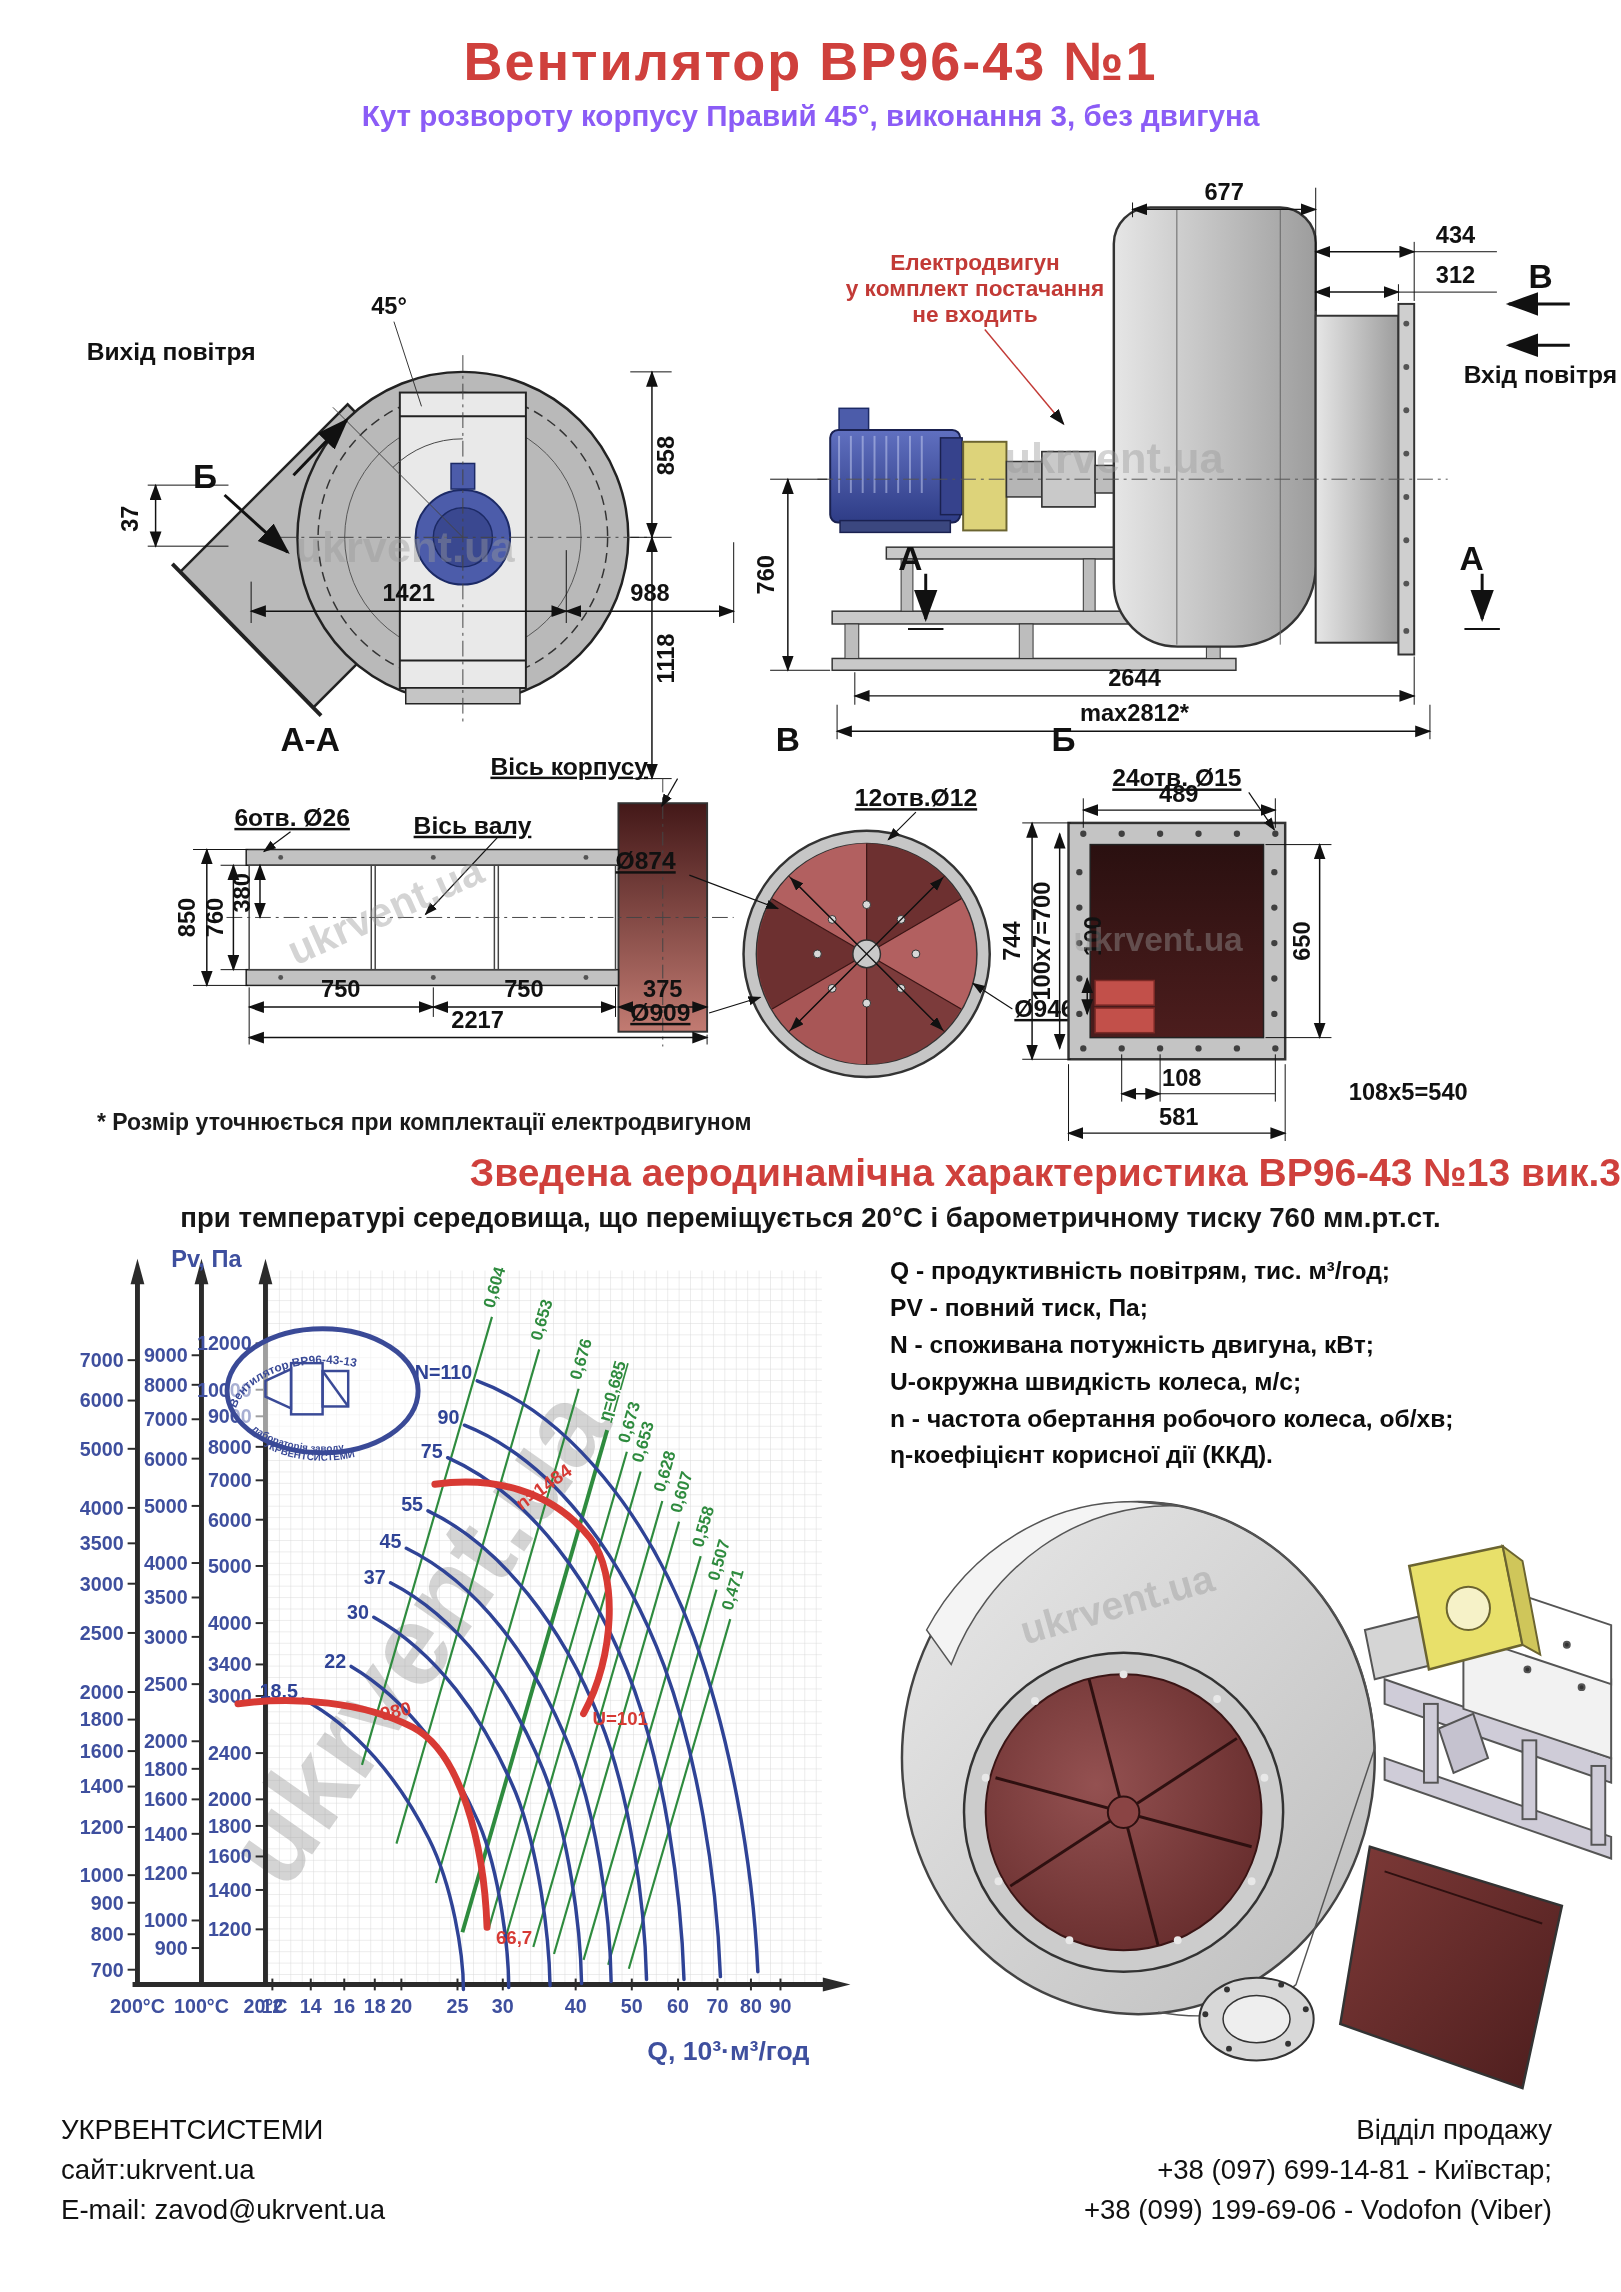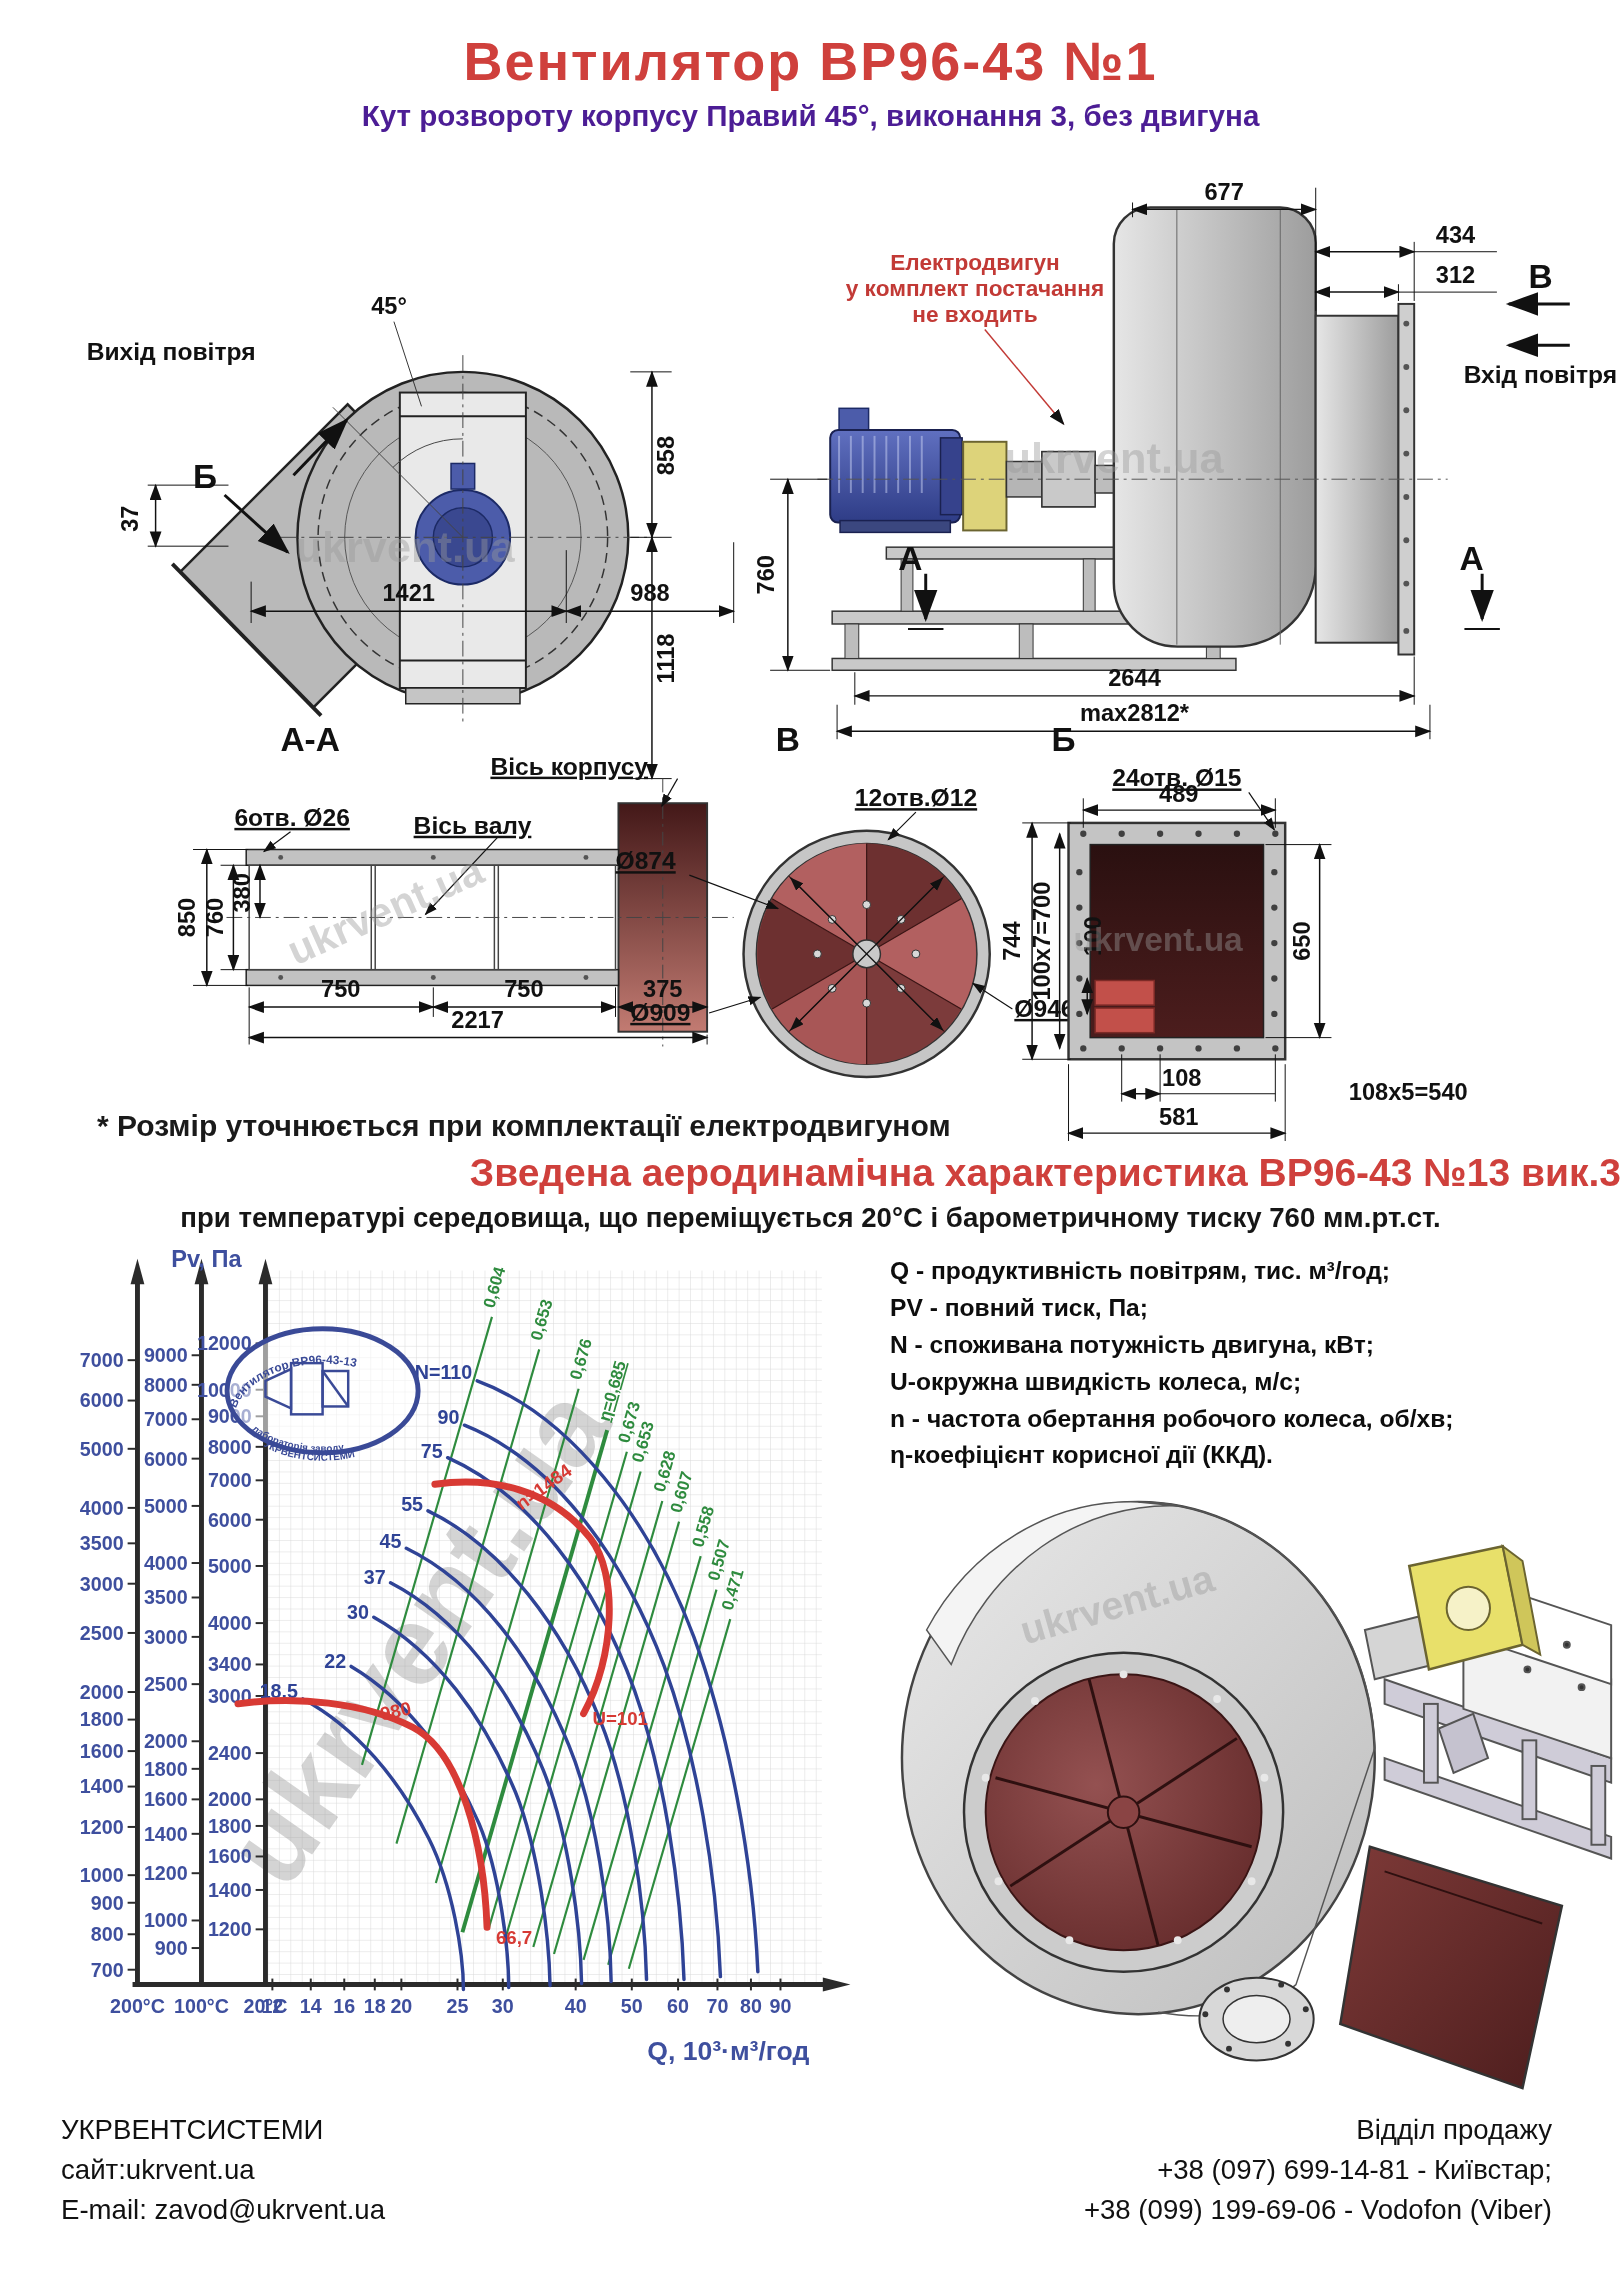--- a/index.html
+++ b/index.html
@@ -1,22 +1,22 @@
 <!DOCTYPE html>
 <html><head>
 <meta charset="utf-8">
 <style>
   html,body{margin:0;padding:0;background:#9a9a9a;}
   .page{position:relative;width:1621px;height:2292px;background:#ffffff;margin:0 auto;
         font-family:"Liberation Sans",sans-serif;overflow:hidden;}
   .abs{position:absolute;}
   .page-title{top:29.6px;left:0;width:100%;text-align:center;font-size:54px;font-weight:bold;
               color:#cf403c;letter-spacing:2px;}
-  .page-subtitle{top:99px;left:0;width:100%;text-align:center;font-size:29.6px;font-weight:bold;color:#4c1d95;}
-  .footnote{top:1109px;left:97px;font-size:30px;font-weight:bold;color:#1a1a1a;}
+  .page-subtitle{top:99px;left:0;width:100%;text-align:center;font-size:29.6px;font-weight:bold;color:#8b5cf6;}
+  .footnote{top:1109px;left:97px;font-size:23px;font-weight:bold;color:#1a1a1a;}
   .chart-title{top:1151px;left:0;width:100%;text-align:right;font-size:39px;font-weight:bold;color:#cf403c;}
   .chart-subtitle{top:1202px;left:0;width:100%;text-align:center;font-size:27.6px;font-weight:bold;color:#161616;}
   .legend{top:1253px;left:890px;width:709px;font-size:24.6px;font-weight:bold;color:#0d0d0d;line-height:1.5;}
   .footer-left{top:2110px;left:61px;font-size:27.6px;color:#111;line-height:1.45;}
   .footer-right{top:2110px;right:69px;font-size:27.6px;color:#111;line-height:1.45;text-align:right;}
   svg text{font-family:"Liberation Sans",sans-serif;}
   .dim{font-size:24px;font-weight:bold;fill:#111;}
   .viewtitle{font-size:34px;font-weight:bold;fill:#111;}
   .anno{font-size:25px;font-weight:bold;fill:#111;}
   .rednote{font-size:23px;font-weight:bold;fill:#c23a36;}

